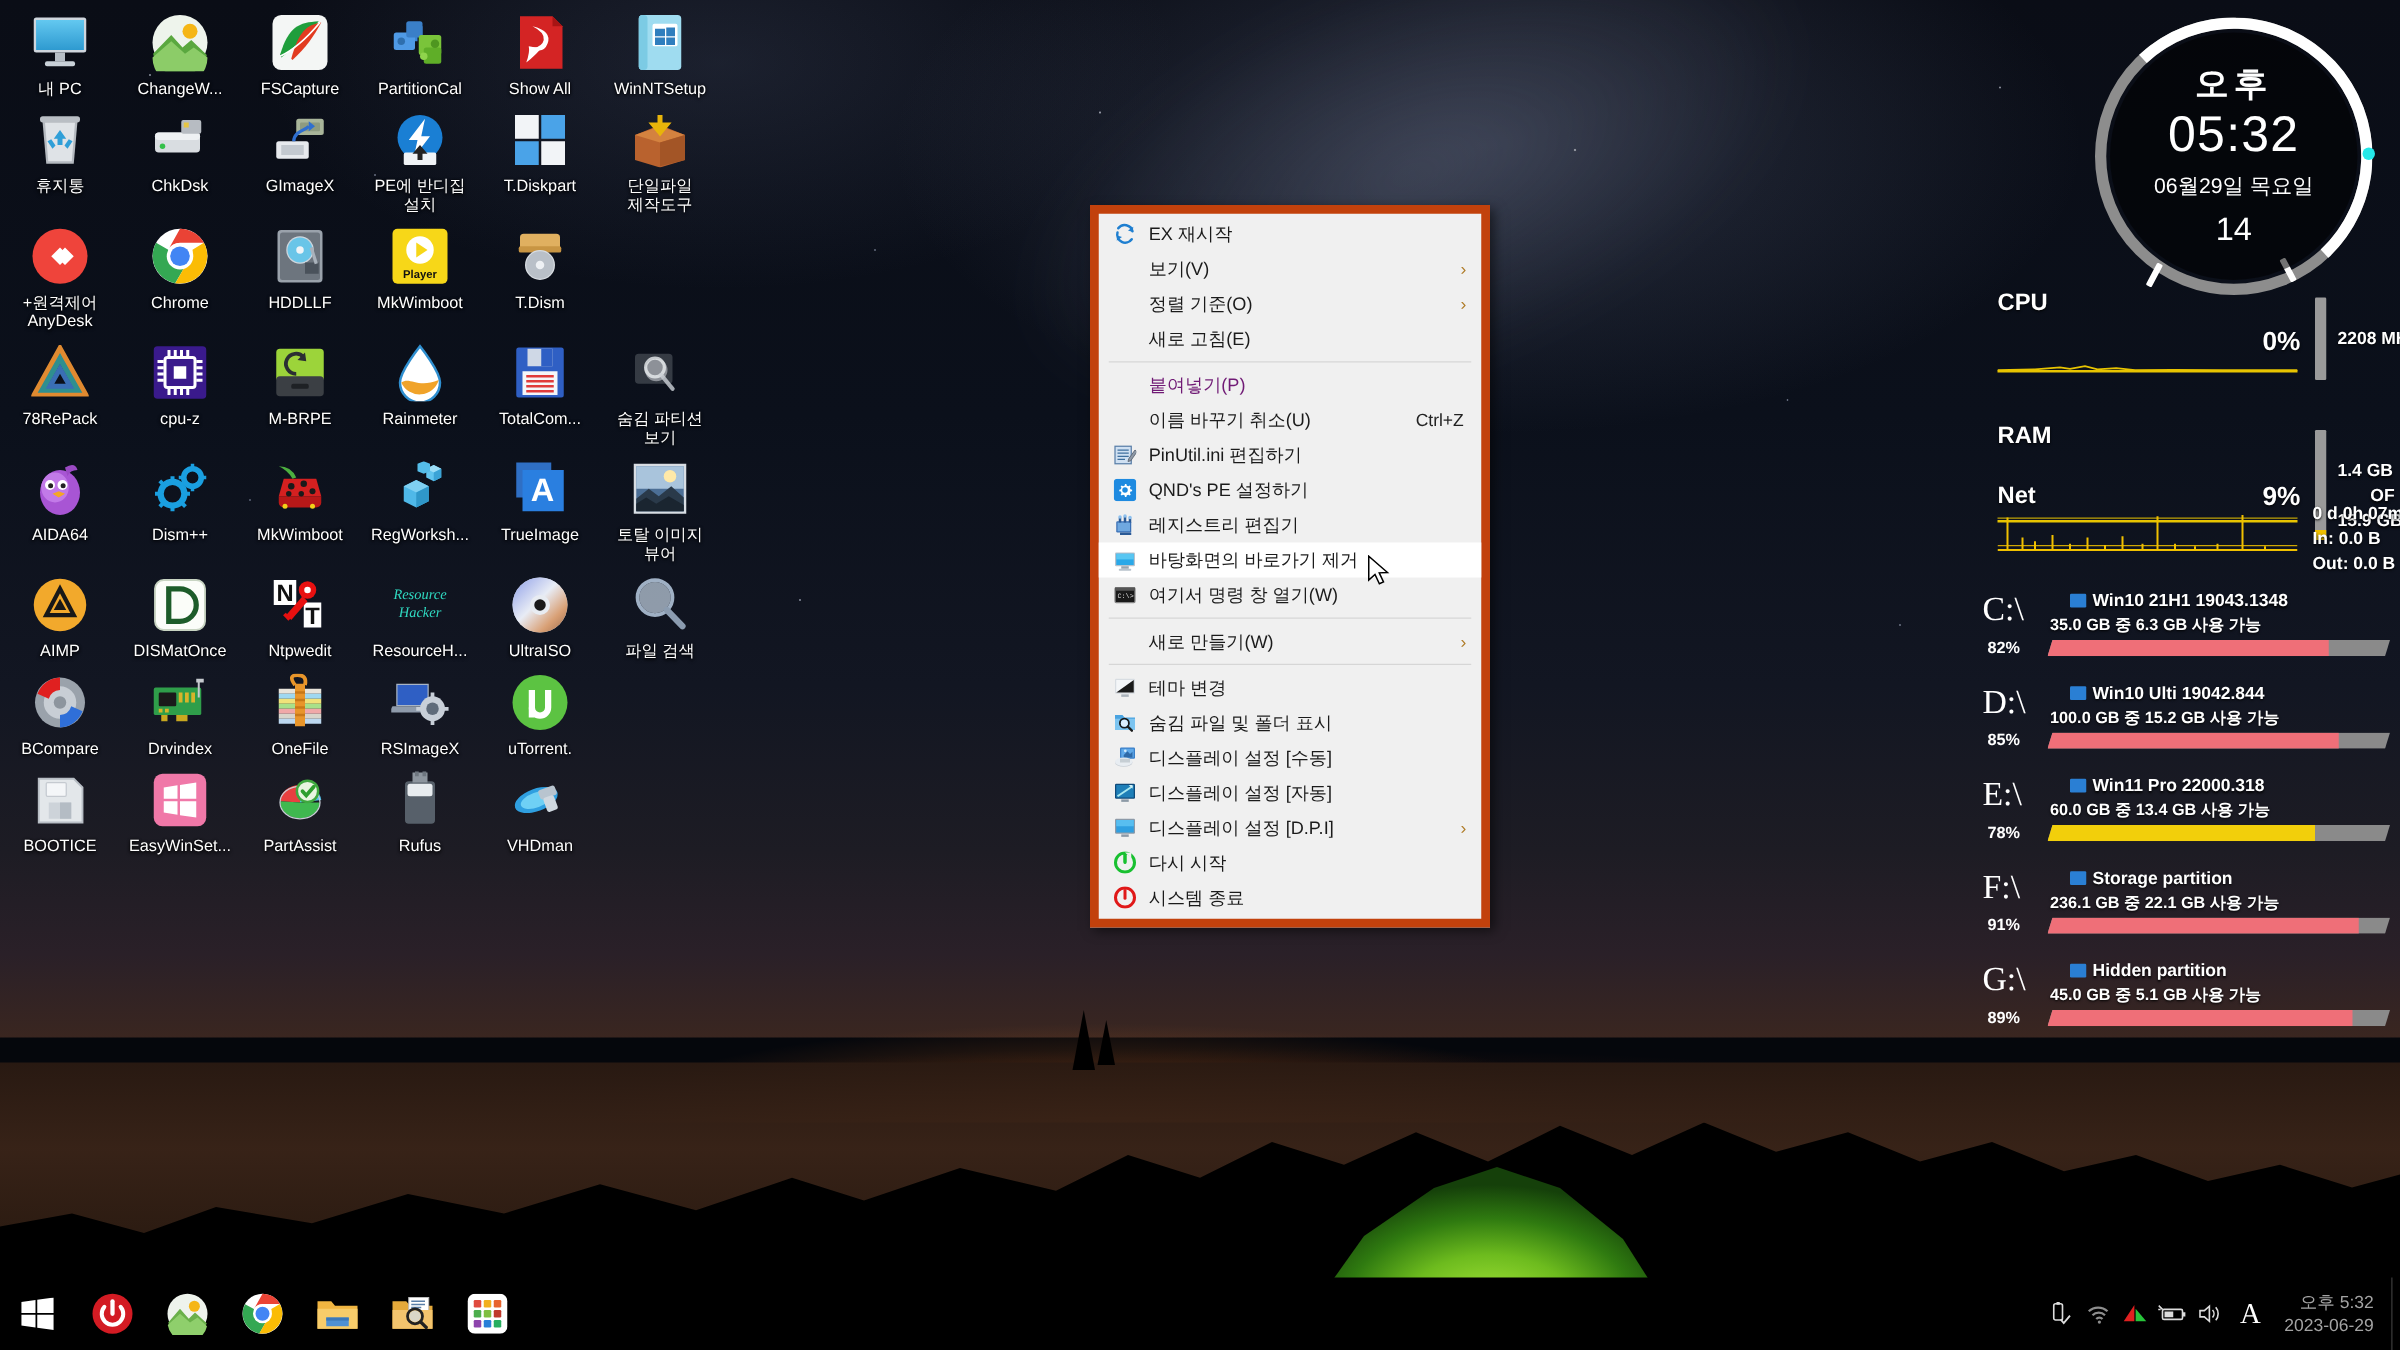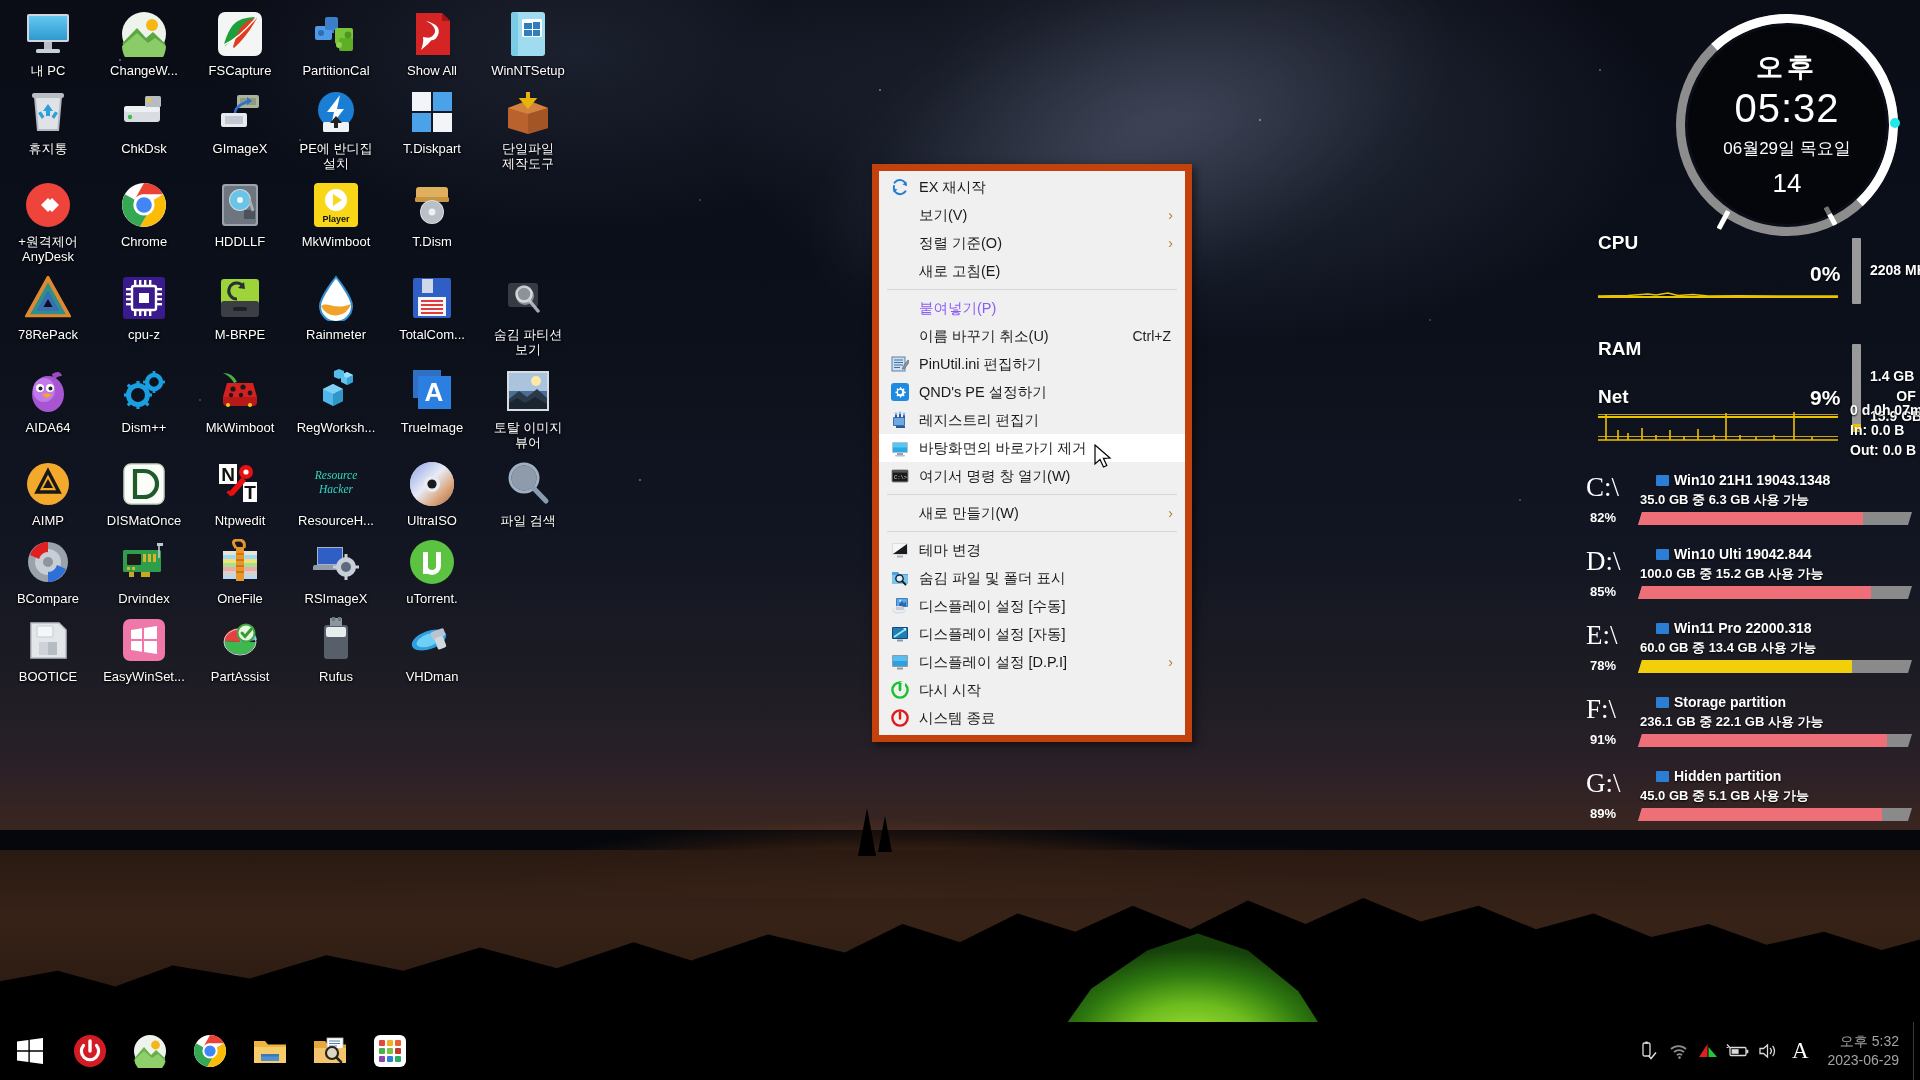--- a/index.html
+++ b/index.html
@@ -137,21 +137,21 @@
 
   
   #context-menu {
     position:absolute; left:872px; top:164px; width:320px;
     background:#f0f0f0; border:7px solid #c2410c;
     box-shadow:3px 3px 9px rgba(0,0,0,.55); z-index:30;
     padding:2px 0 3px 0; font-size:14.5px; color:#1b1b1b;
   }
   .mi { height:28px; display:flex; align-items:center; position:relative; padding-left:8px; }
   .mi.sel { background:#ffffff; }
-  .mi.disabled { color:#8b5cf6; }
+  .mi.disabled { color:#701a75; }
   .mi .mi-icon { width:26px; height:22px; display:flex; align-items:center; justify-content:center; margin-right:6px; flex:0 0 26px; }
   .mi .mi-label { flex:1; white-space:nowrap; }
   .mi .mi-accel { color:#222; font-size:14px; padding-right:14px; }
   .mi .mi-arrow { position:absolute; right:12px; color:#b07d2a; font-size:14px; }
   .msep { height:1px; background:#d6d6d6; margin:4px 8px 4px 8px; }
 
   #cursor { position:absolute; left:1094px; top:444px; z-index:40; }
 
   
   #taskbar {

